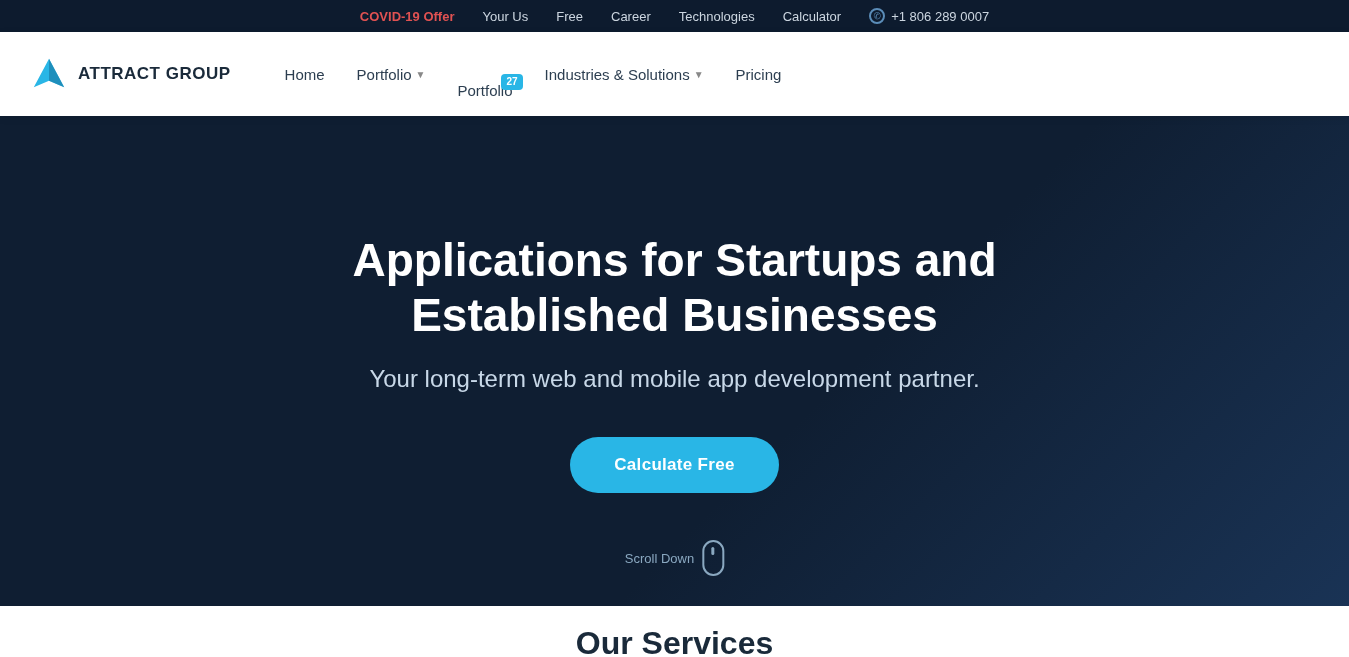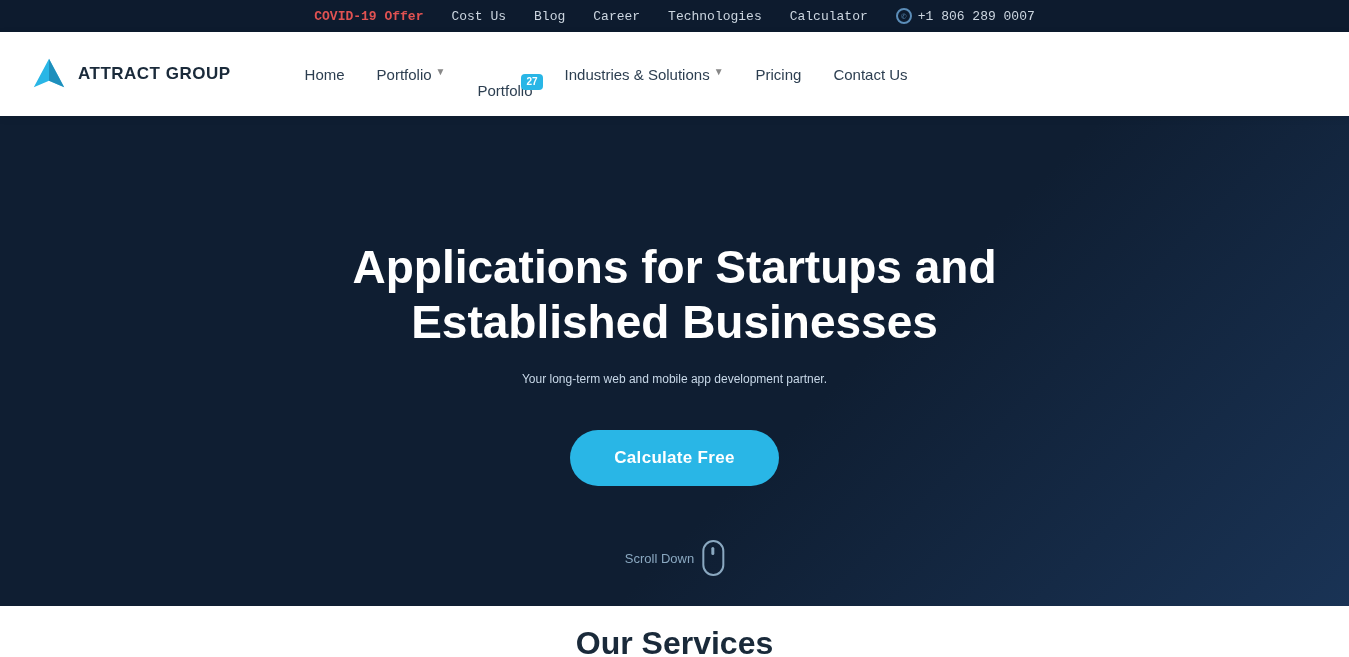--- a/index.html
+++ b/index.html
@@ -7,21 +7,20 @@
 
     
     .top-bar {
       background: #0d1b2e;
       height: 32px;
       display: flex;
       align-items: center;
       justify-content: center;
       gap: 28px;
       font-size: 13px;
-      font-family: Liberation Mono, monospace;
     }
     .top-bar a { color: #ccd6e0; text-decoration: none; }
     .top-bar .covid { color: #e05252; font-weight: 600; }
     .top-bar .phone-wrap { display: flex; align-items: center; gap: 6px; color: #ccd6e0; }
     .phone-icon { width: 16px; height: 16px; border: 2px solid #5b8db8; border-radius: 50%; display: inline-flex; align-items: center; justify-content: center; font-size: 9px; color: #5b8db8; }
 
     
     .navbar {
       background: #fff;
       height: 84px;
@@ -29,21 +28,21 @@
       align-items: center;
       padding: 0 30px;
       position: relative;
       z-index: 10;
       box-shadow: 0 2px 8px rgba(0,0,0,0.08);
     }
     .logo-wrap {
       display: flex;
       align-items: center;
       gap: 10px;
-      margin-right: 60px;
+      margin-right: 40px;
     }
     .logo-icon {
       width: 38px;
       height: 38px;
     }
     .logo-text {
       font-size: 17px;
       font-weight: 700;
       color: #1a2a3a;
       letter-spacing: 0.5px;
@@ -53,20 +52,21 @@
       align-items: center;
       gap: 4px;
       flex: 1;
     }
     .nav-item {
       padding: 10px 14px;
       font-size: 15px;
       color: #2c3e50;
       cursor: pointer;
       display: flex;
+      align-items: center;
       gap: 4px;
       white-space: nowrap;
       border-radius: 4px;
       position: relative;
     }
     .nav-item .chevron {
       font-size: 10px;
       color: #888;
     }
     .portfolio-wrap { position: relative; margin-top: 32px; }
@@ -119,21 +119,21 @@
     .hero-content { position: relative; z-index: 1; }
     .hero h1 {
       font-size: 46px;
       font-weight: 800;
       color: #fff;
       max-width: 900px;
       line-height: 1.2;
       margin-bottom: 22px;
     }
     .hero p {
-      font-size: 12px;
+      font-size: 24px;
       color: #c8d8e8;
       margin-bottom: 44px;
     }
     .calculate-btn {
       background: #29b6e6;
       color: #fff;
       border: none;
       padding: 18px 44px;
       border-radius: 40px;
       font-size: 17px;
@@ -184,22 +184,22 @@
       font-size: 32px;
       font-weight: 700;
       color: #1a2a3a;
     }
   </style>
 </head>
 <body>
 
 <div class="top-bar">
   <a class="covid">COVID-19 Offer</a>
-  <a>Cost Us</a>
-  <a>Blog</a>
+  <a>Your Us</a>
+  <a>Free</a>
   <a>Career</a>
   <a>Technologies</a>
   <a>Calculator</a>
   <div class="phone-wrap">
     <span class="phone-icon">✆</span>
     <span>+1 806 289 0007</span>
   </div>
 </div>
 
 <nav class="navbar">
@@ -223,23 +223,20 @@
       <span>Portfolio</span>
       <span class="badge">27</span>
     </div>
     <div class="nav-item">
       <span>Industries &amp; Solutions</span>
       <span class="chevron">▼</span>
     </div>
     <div class="nav-item">
       <span>Pricing</span>
     </div>
-    <div class="nav-item">
-      <span>Contact Us</span>
-    </div>
   </div>
 
 </nav>
 
 <section class="hero">
   <div class="hero-content">
     <h1>Applications for Startups and Established Businesses</h1>
     <p>Your long-term web and mobile app development partner.</p>
     <button class="calculate-btn">Calculate Free</button>
   </div>

